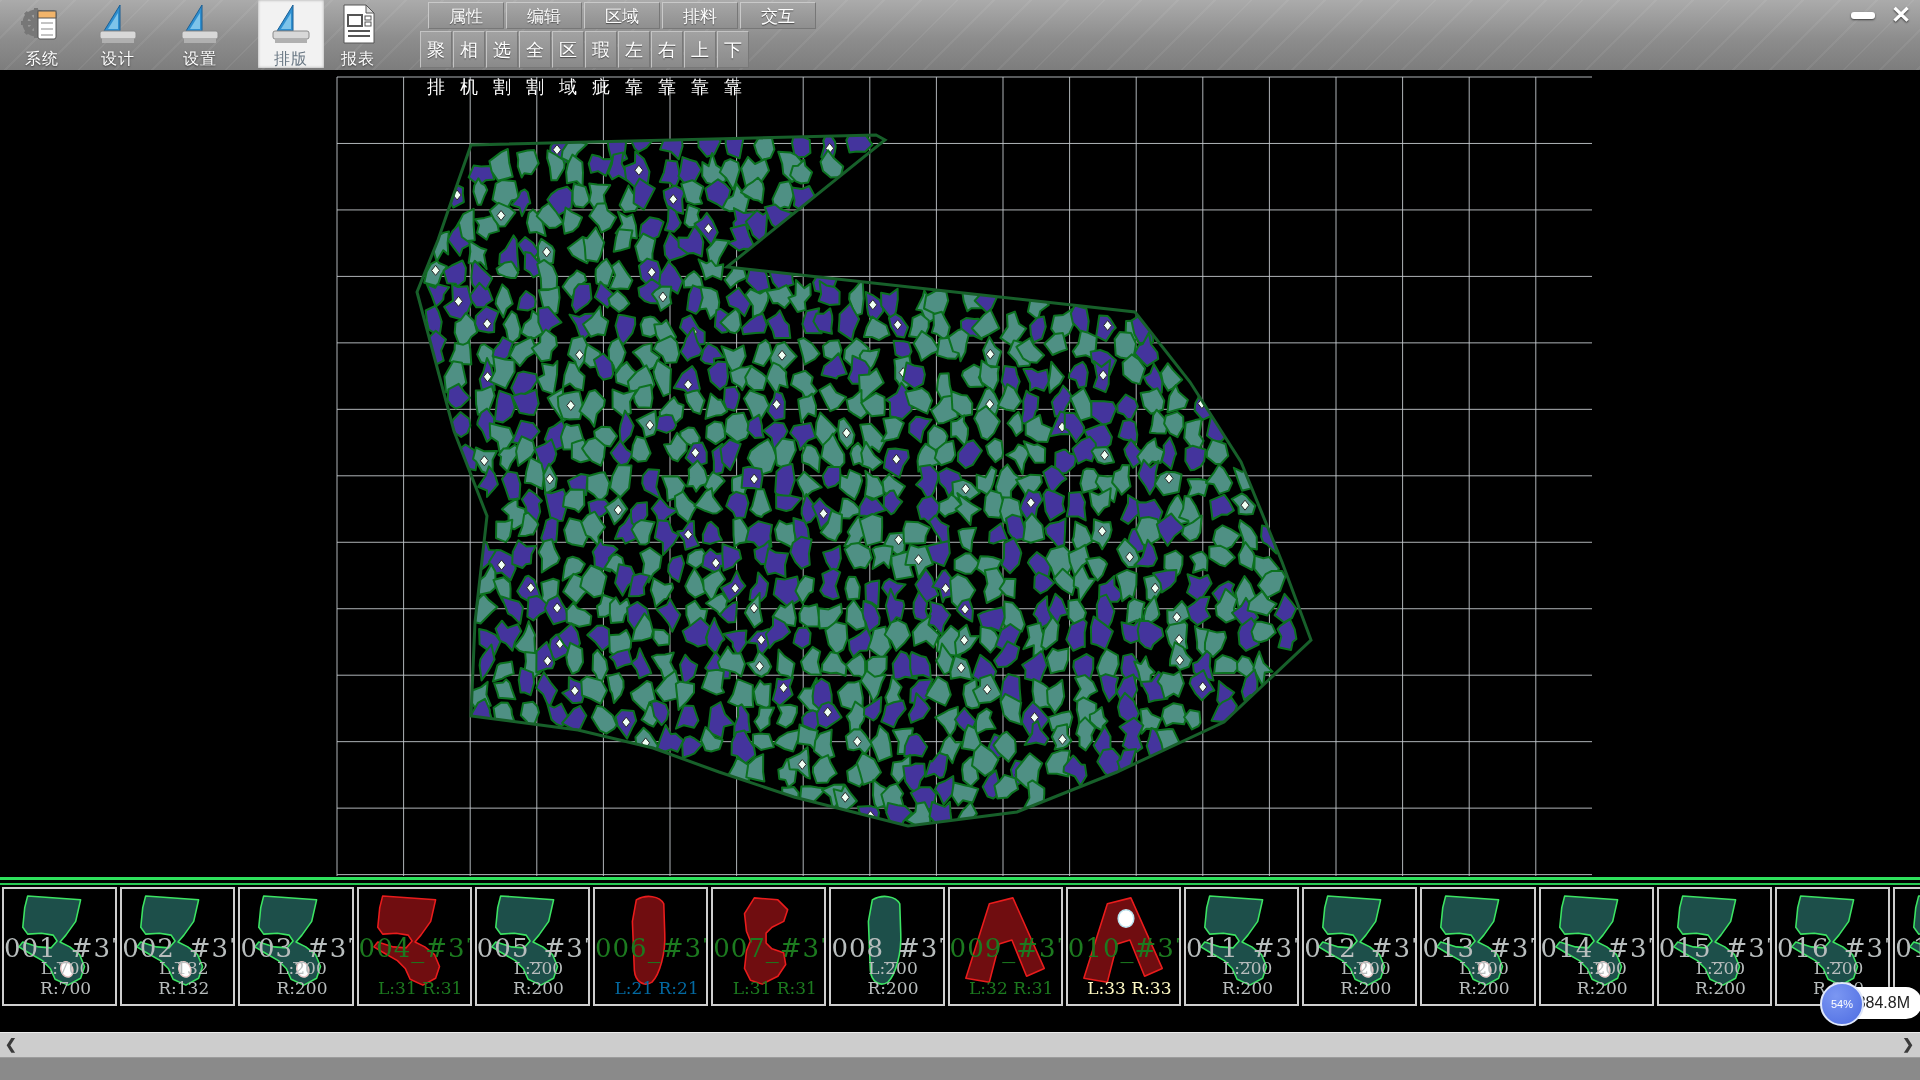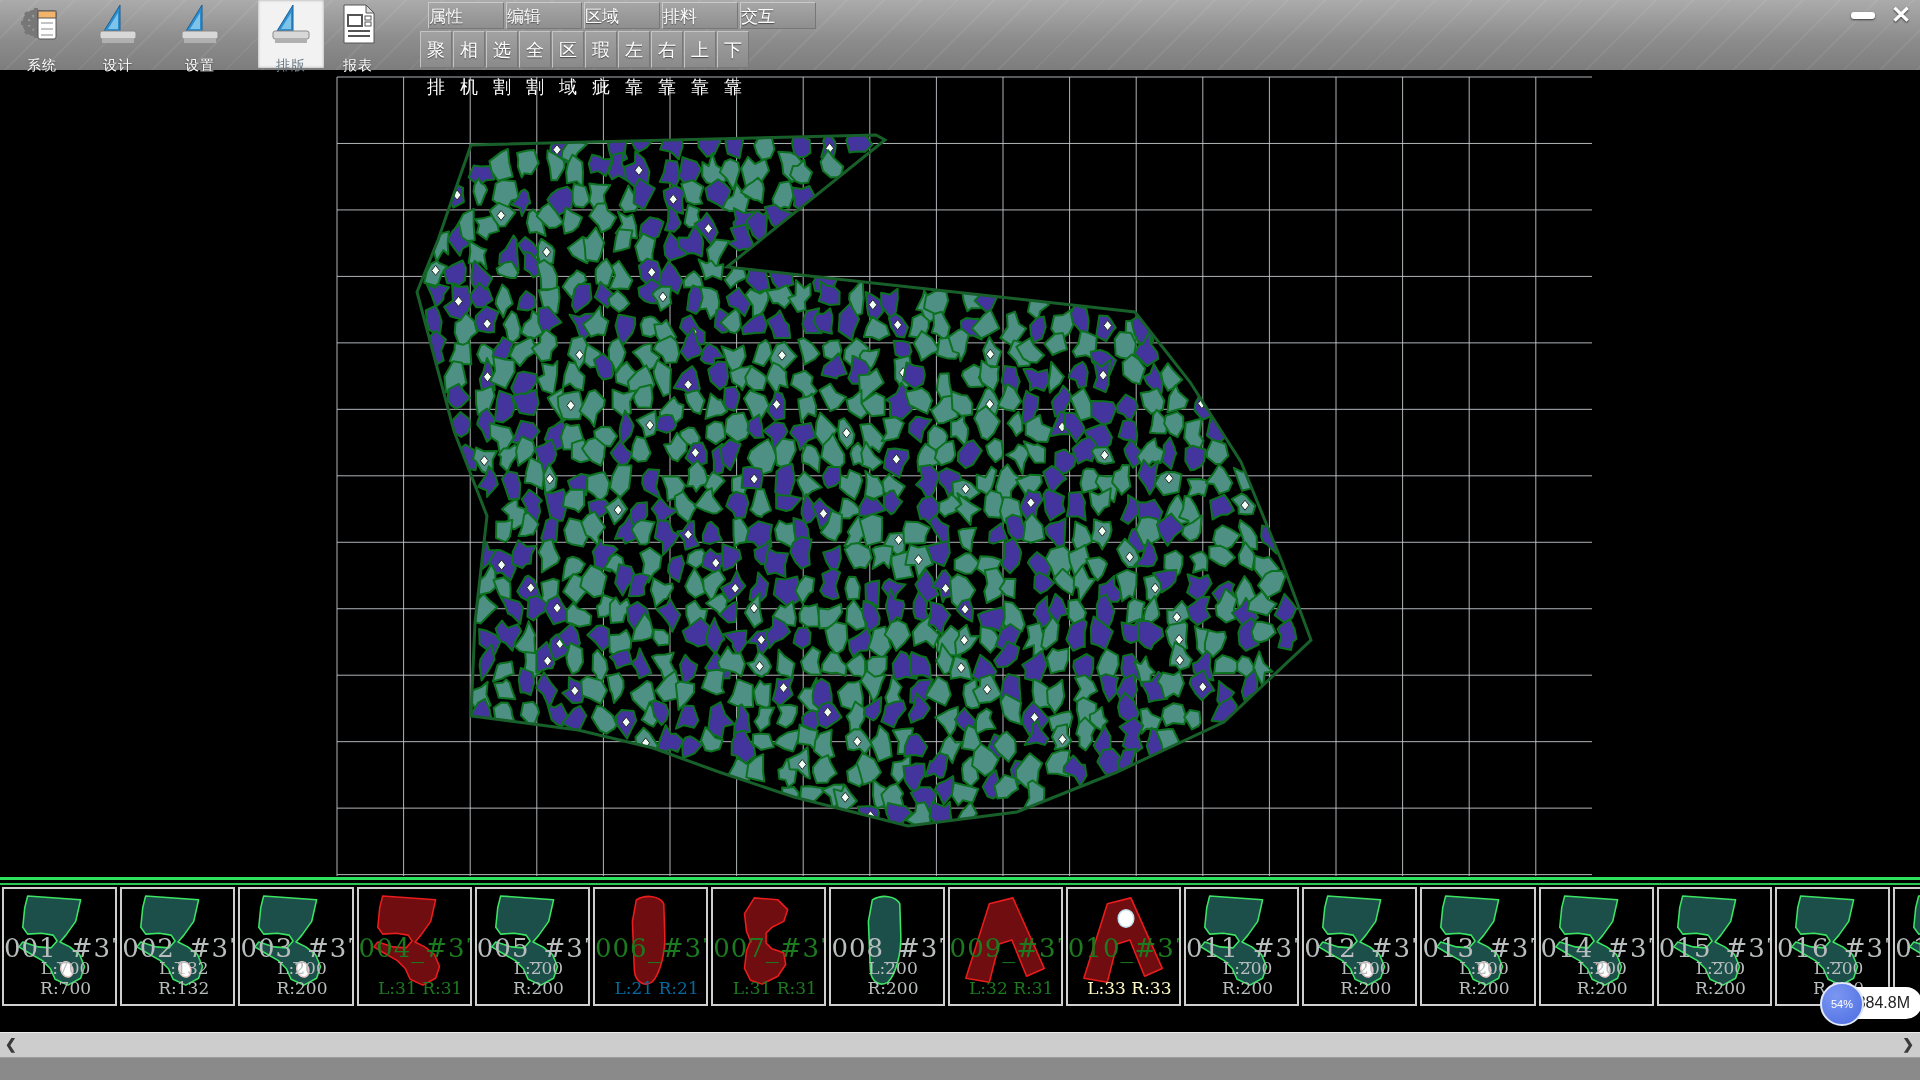--- a/index.html
+++ b/index.html
@@ -6,25 +6,25 @@
   #app{position:relative;width:1920px;height:1080px;overflow:hidden;
        font-family:"Liberation Sans",sans-serif;-webkit-user-select:none;user-select:none;}
   
   #header{position:absolute;left:0;top:0;width:1920px;height:70px;
     background:linear-gradient(#ababab,#8d8d8d 55%,#7d7d7d);}
   #header:after{content:"";position:absolute;inset:0;pointer-events:none;
     background:repeating-linear-gradient(135deg,rgba(255,255,255,.06) 0 2px,rgba(0,0,0,0) 2px 26px);}
   .bigbtn{position:absolute;top:0;height:68px;width:66px;text-align:center;cursor:pointer;z-index:3;}
   .bigbtn.active{background:#f2f2f2;box-shadow:0 0 3px rgba(0,0,0,.35) inset;}
   .bigbtn .bicon{display:block;margin:3px auto 0;width:44px;height:42px;}
-  .bigbtn .blabel{display:block;margin-top:12px;font-size:14px;color:#fff;
+  .bigbtn .blabel{display:block;margin-top:4px;font-size:16px;color:#fff;
     text-shadow:0 1px 2px rgba(0,0,0,.55);letter-spacing:1px;}
   .bigbtn.active .blabel{color:#6a7884;text-shadow:none;}
   .menurow{position:absolute;left:428px;top:2px;height:27px;display:flex;gap:2px;z-index:3;}
-  .menubtn{width:76px;height:27px;line-height:27px;text-align:left;font-size:17px;color:#fff;
+  .menubtn{width:76px;height:27px;line-height:27px;text-align:center;font-size:17px;color:#fff;
     text-shadow:0 1px 1px rgba(0,0,0,.5);cursor:pointer;
     background:linear-gradient(#a6a6a6,#8f8f8f);
     border:1px solid #777;border-top-color:#c9c9c9;border-left-color:#c9c9c9;box-sizing:border-box;}
   .toolrow{position:absolute;left:420px;top:31px;height:37px;display:flex;gap:1px;z-index:3;}
   .toolbtn{width:32px;height:37px;line-height:37px;text-align:center;font-size:18px;color:#fff;
     text-shadow:0 1px 1px rgba(0,0,0,.5);cursor:pointer;
     background:linear-gradient(#a2a2a2,#8a8a8a);
     border:1px solid #787878;border-top-color:#c4c4c4;border-left-color:#c4c4c4;box-sizing:border-box;}
   #winctrl{position:absolute;right:4px;top:2px;height:26px;display:flex;align-items:center;gap:8px;z-index:4;}
   #minbtn{width:30px;height:18px;display:flex;align-items:center;justify-content:center;cursor:pointer;}

